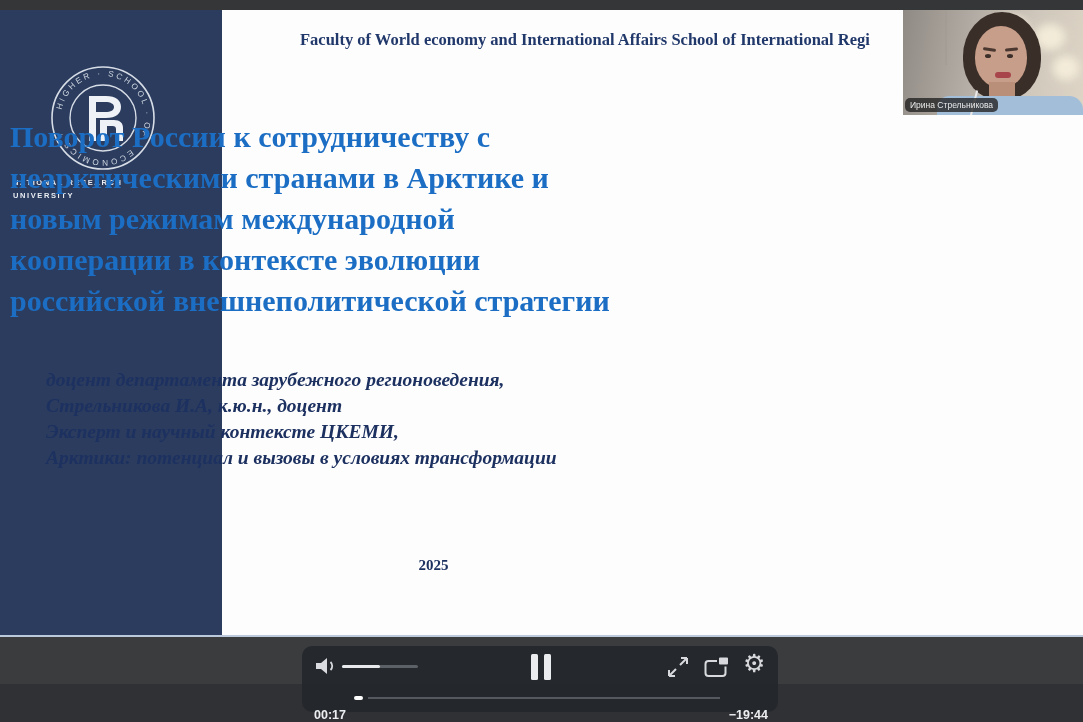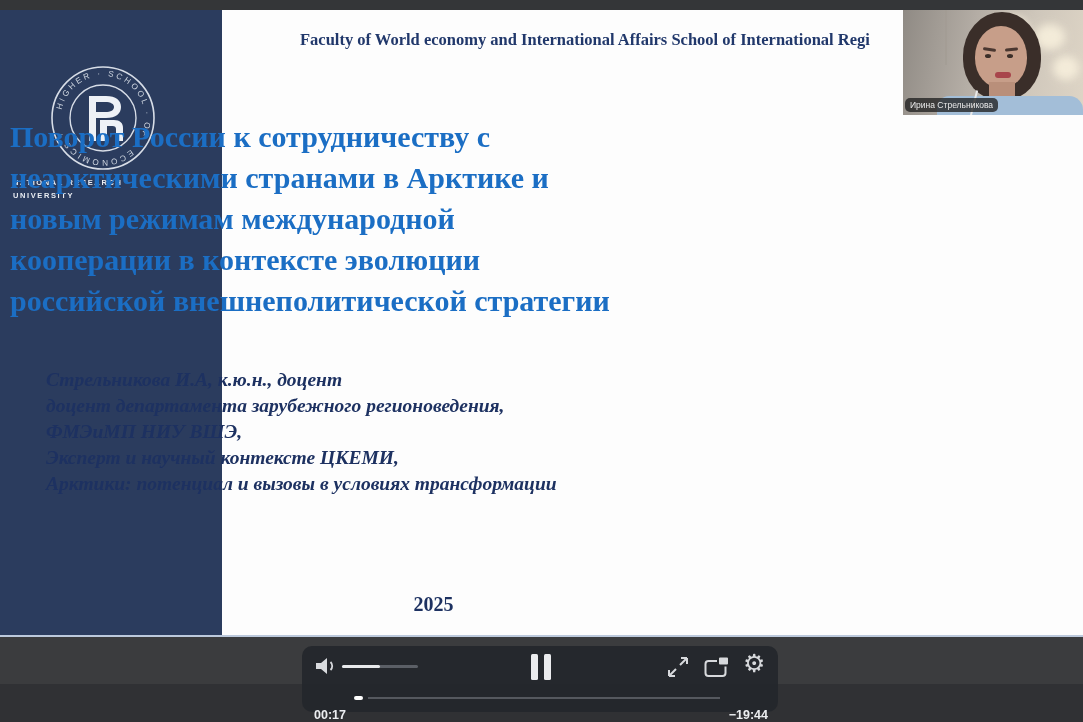--- a/index.html
+++ b/index.html
@@ -25,23 +25,23 @@
 
   .slide-header{position:absolute;left:300px;top:20px;width:760px;
     font-family:"Liberation Serif","DejaVu Serif",serif;font-weight:bold;
     font-size:16.5px;color:#21386b;white-space:nowrap;}
   .slide-title{position:absolute;left:10px;top:106px;width:660px;text-align:left;
     font-family:"Liberation Serif","DejaVu Serif",serif;font-weight:bold;
     font-size:30px;line-height:41px;color:#1b6ec4;}
   .slide-body{position:absolute;left:46px;top:357px;width:775px;
     font-family:"Liberation Serif","DejaVu Serif",serif;font-weight:bold;font-style:italic;
     font-size:19.5px;line-height:26px;color:#1d3161;}
-  .slide-year{position:absolute;left:46px;top:583px;width:775px;text-align:center;
+  .slide-year{position:absolute;left:46px;top:547px;width:775px;text-align:center;
     font-family:"Liberation Serif","DejaVu Serif",serif;font-weight:bold;
-    font-size:20px;color:#1d3161;}
+    font-size:15px;color:#1d3161;}
 
   
   .webcam{position:absolute;left:903px;top:0;width:180px;height:105px;overflow:hidden;
     background:linear-gradient(100deg,#8f8a84 0%,#b4ada5 38%,#cfc7bb 68%,#ded5c6 100%);}
   .light{position:absolute;border-radius:50%;background:#f7efdc;filter:blur(4px);opacity:.9;}
   .wall-line{position:absolute;left:42px;top:0;width:2px;height:55px;background:#a29b93;opacity:.6;}
   .hair{position:absolute;left:60px;top:2px;width:78px;height:88px;border-radius:50% 50% 46% 46%;background:#3a2e29;}
   .face{position:absolute;left:72px;top:16px;width:52px;height:62px;border-radius:50% 50% 48% 48%;background:#c79e89;}
   .brow{position:absolute;width:13px;height:3px;border-radius:2px;background:#4a3730;}
   .eye{position:absolute;width:6px;height:3.5px;border-radius:50%;background:#3c2f29;}
@@ -134,23 +134,22 @@
 
     <div class="slide-title">
       <div>Поворот России к сотрудничеству с</div>
       <div>неарктическими странами в Арктике и</div>
       <div>новым режимам международной</div>
       <div>кооперации в контексте эволюции</div>
       <div>российской внешнеполитической стратегии</div>
     </div>
 
     <div class="slide-body">
+      <div>доцент департамента зарубежного регионоведения,</div>
       <div>Стрельникова И.А, к.ю.н., доцент</div>
-      <div>доцент департамента зарубежного регионоведения,</div>
-      <div>ФМЭиМП НИУ ВШЭ,</div>
       <div>Эксперт и научный контексте ЦКЕМИ,</div>
       <div>Арктики: потенциал и вызовы в условиях трансформации</div>
     </div>
     <div class="slide-year">2025</div>
 
     <div class="webcam">
       <div class="light" style="left:90px;top:5px;width:36px;height:30px"></div>
       <div class="light" style="left:132px;top:14px;width:30px;height:26px"></div>
       <div class="light" style="left:150px;top:46px;width:26px;height:24px"></div>
       <div class="wall-line"></div>

